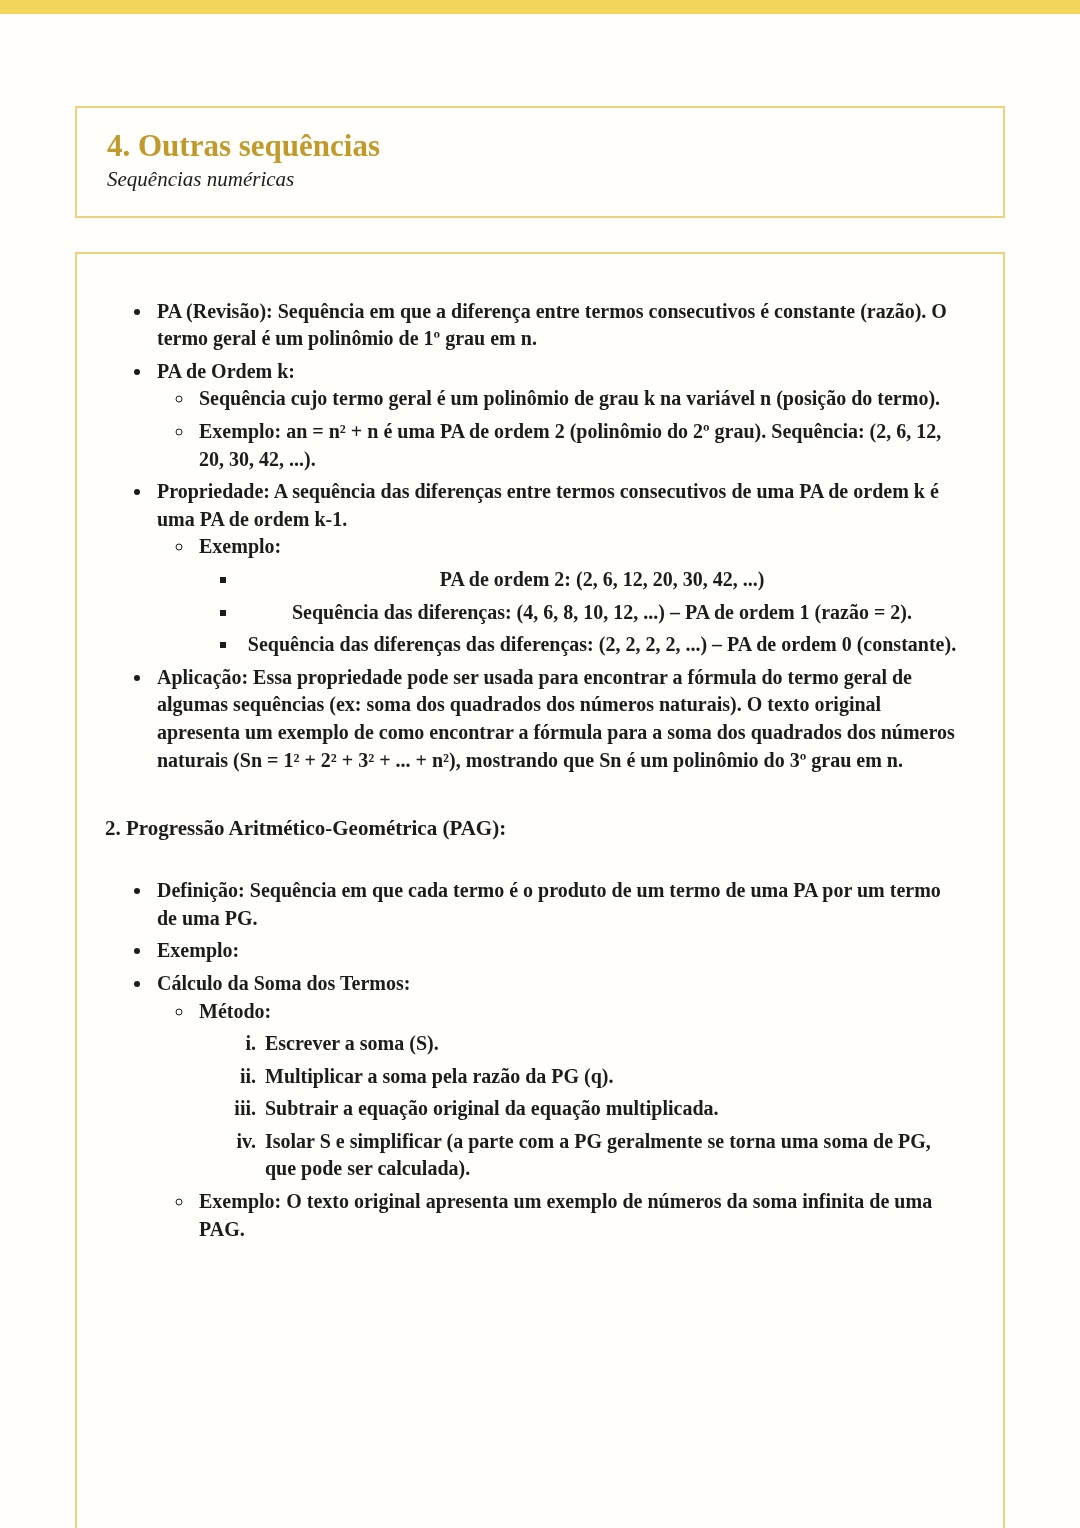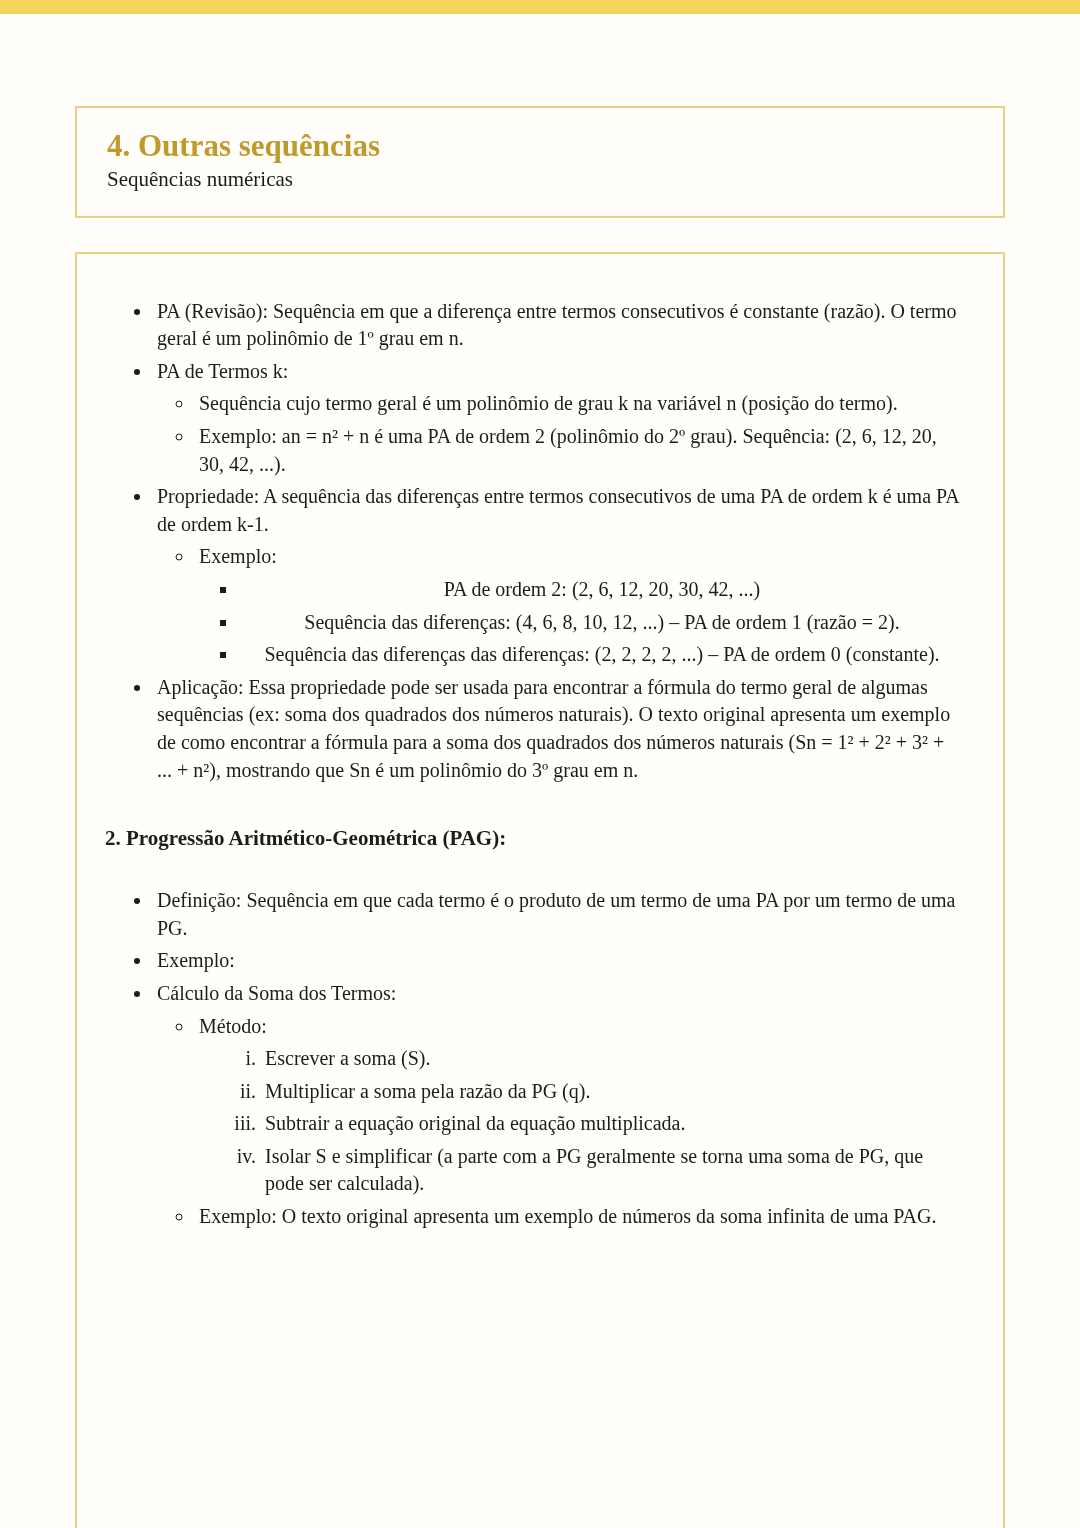--- a/index.html
+++ b/index.html
@@ -27,50 +27,50 @@
     font-size: 31px;
     font-weight: bold;
     color: #c09a2a;
     line-height: 1.15;
     font-family: Liberation Serif, serif;
   }
   .page-subtitle {
     font-size: 21px;
     color: #1c1c1c;
     margin-top: 3px;
+    font-style: italic;
   }
   .content-box {
     margin: 34px 75px 0 75px;
     border: 2px solid #ecd27c;
     border-bottom: none;
     background: #fffefb;
     padding: 44px 42px 40px 28px;
     height: 1388px;
   }
   .section-heading {
     font-size: 21px;
     font-weight: bold;
     margin-bottom: 36px;
   }
   .section-heading.second {
     margin-top: 42px;
   }
   ul, ol { margin: 0; }
-  li { margin-bottom: 5px; }
+  li { margin-bottom: 5px; font-weight: bold; }
   .l1 {
     list-style-type: disc;
     padding-left: 48px;
     font-size: 20px;
     line-height: 1.38;
   }
   .l1 > li { padding-left: 4px; }
   .l2 {
     list-style-type: circle;
     padding-left: 38px;
-    margin-top: 5px;
   }
   .l2 > li { padding-left: 4px; }
   .l3 {
     list-style-type: square;
     padding-left: 40px;
     margin-top: 5px;
     text-align: center;
   }
   .l3 > li { padding-left: 4px; }
   .roman {
@@ -89,21 +89,21 @@
   <div class="page-title">4. Outras sequências</div>
   <div class="page-subtitle">Sequências numéricas</div>
 </div>
 
 <div class="content-box">
 
 
   <ul class="l1">
     <li>PA (Revisão): Sequência em que a diferença entre termos consecutivos é constante (razão). O termo geral é um polinômio de 1º grau em n.</li>
     <li>
-      <span>PA de Termos k:</span>
+      <span>PA de Ordem k:</span>
       <ul class="l2">
         <li>Sequência cujo termo geral é um polinômio de grau k na variável n (posição do termo).</li>
         <li>Exemplo: an = n² + n é uma PA de ordem 2 (polinômio do 2º grau). Sequência: (2, 6, 12, 20, 30, 42, ...).</li>
       </ul>
     </li>
     <li>
       <span>Propriedade: A sequência das diferenças entre termos consecutivos de uma PA de ordem k é uma PA de ordem k-1.</span>
       <ul class="l2">
         <li>
           <span>Exemplo:</span>

